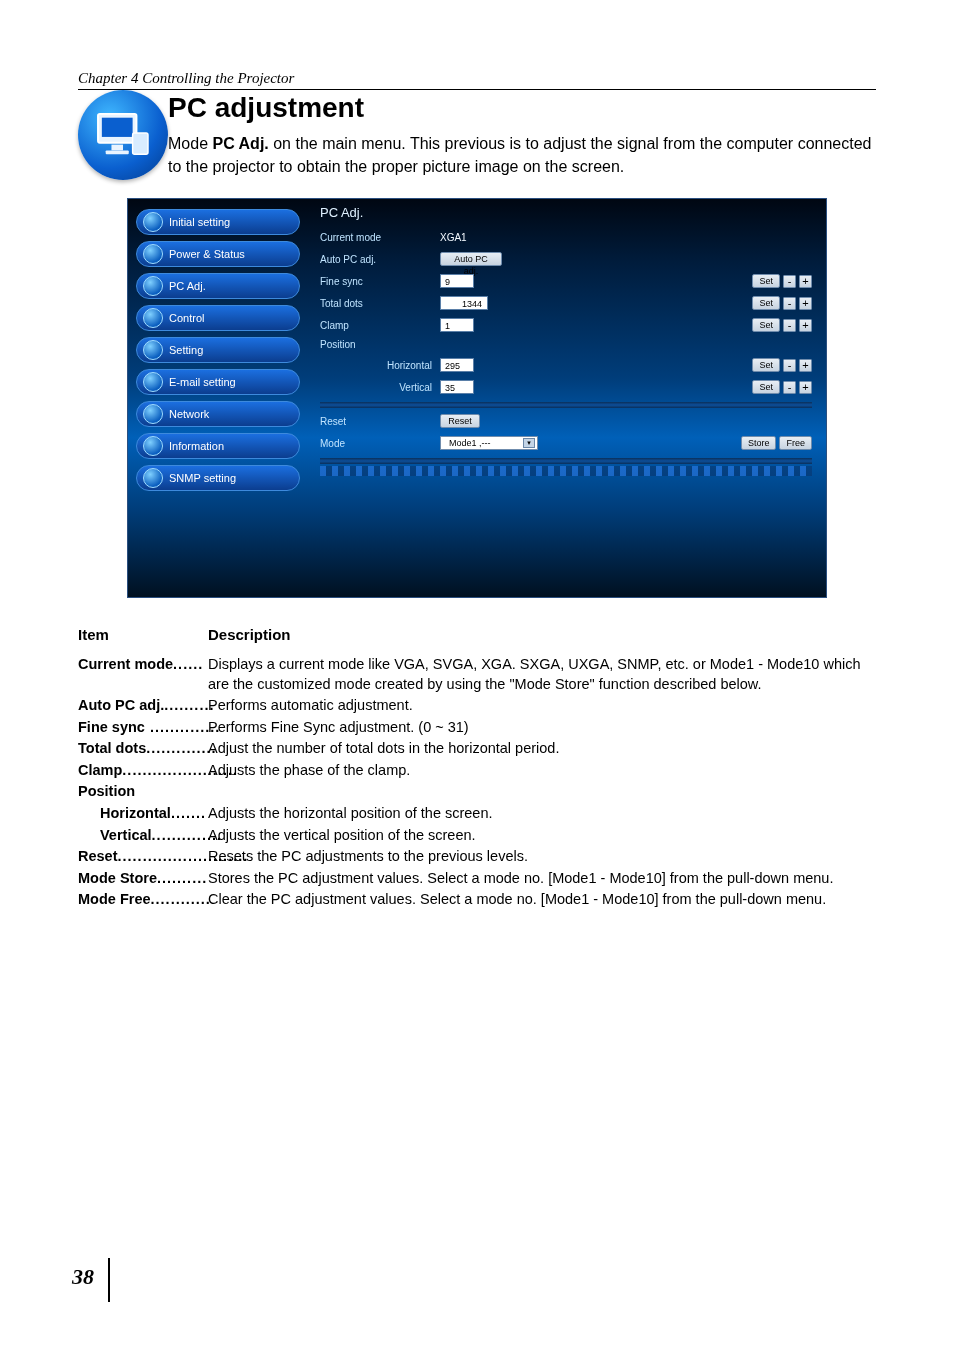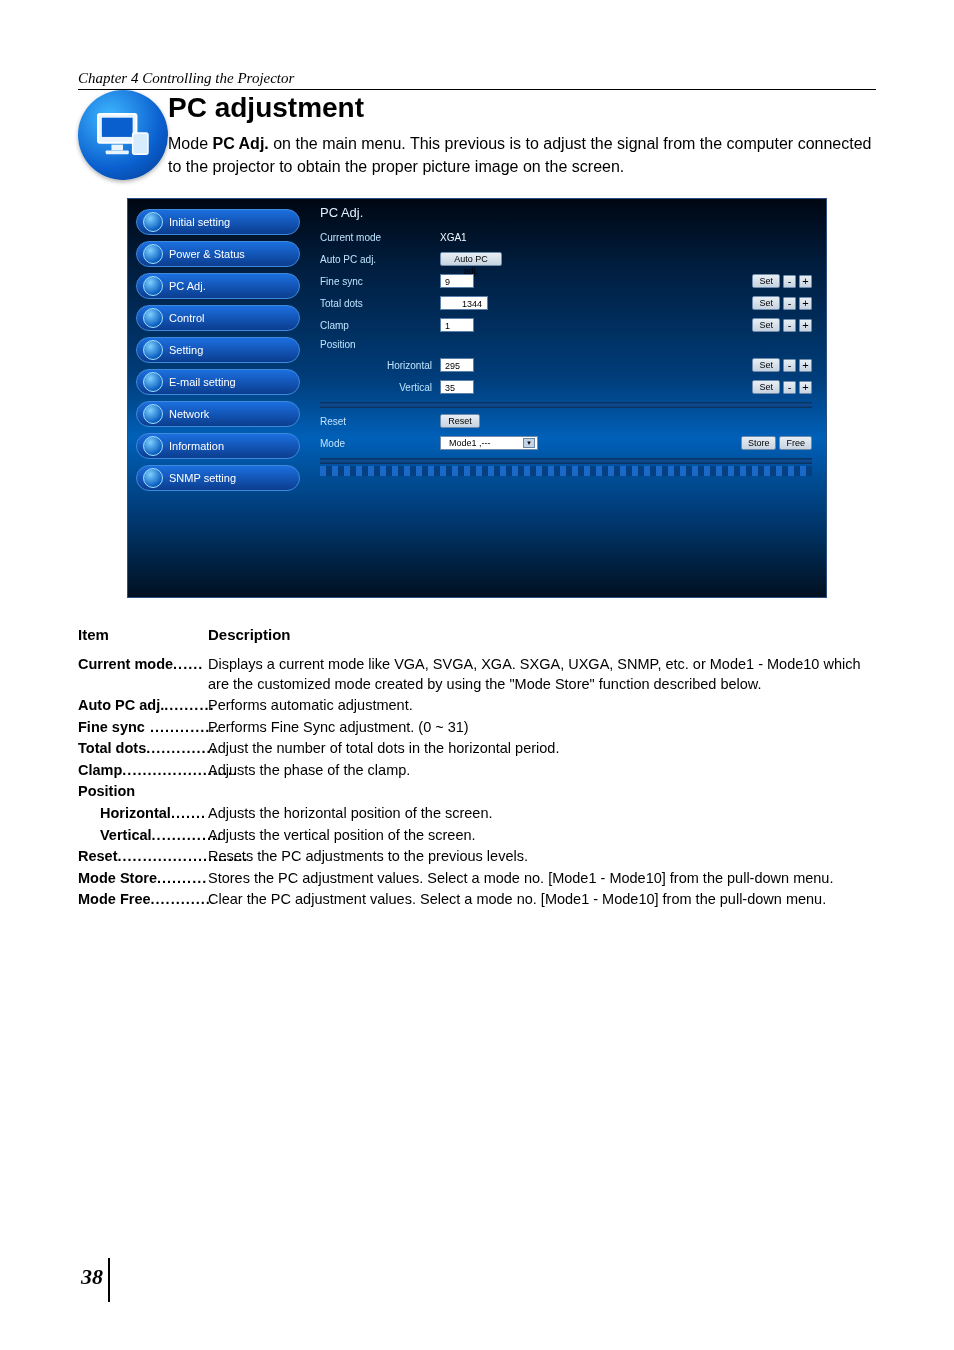--- a/index.html
+++ b/index.html
@@ -94,21 +94,21 @@
 
   
   .desc-head { display:flex; font-weight:700; font-size:15px; margin-bottom:12px; }
   .desc-head .c1{ width:130px; }
   .desc-row { display:flex; font-size:14.5px; line-height:1.35; margin-bottom:2px; }
   .desc-row .c1 { width:130px; font-weight:600; white-space:nowrap; }
   .desc-row .dots{ flex:0 0 auto; color:#000; letter-spacing:1px; }
   .desc-row .c2 { flex:1; }
   .indent .c1 { padding-left: 22px; }
   .page-num {
-    position:absolute; left:81px; bottom:60px;
+    position:absolute; left:72px; bottom:60px;
     font-family: Georgia, "Times New Roman", serif;
     font-style: italic; font-weight: 700; font-size: 22px; color:#000;
   }
   .page-bar {
     position:absolute; left:108px; bottom:48px; width:2px; height:44px; background:#000;
   }
 </style>
 </head>
 <body>
 

